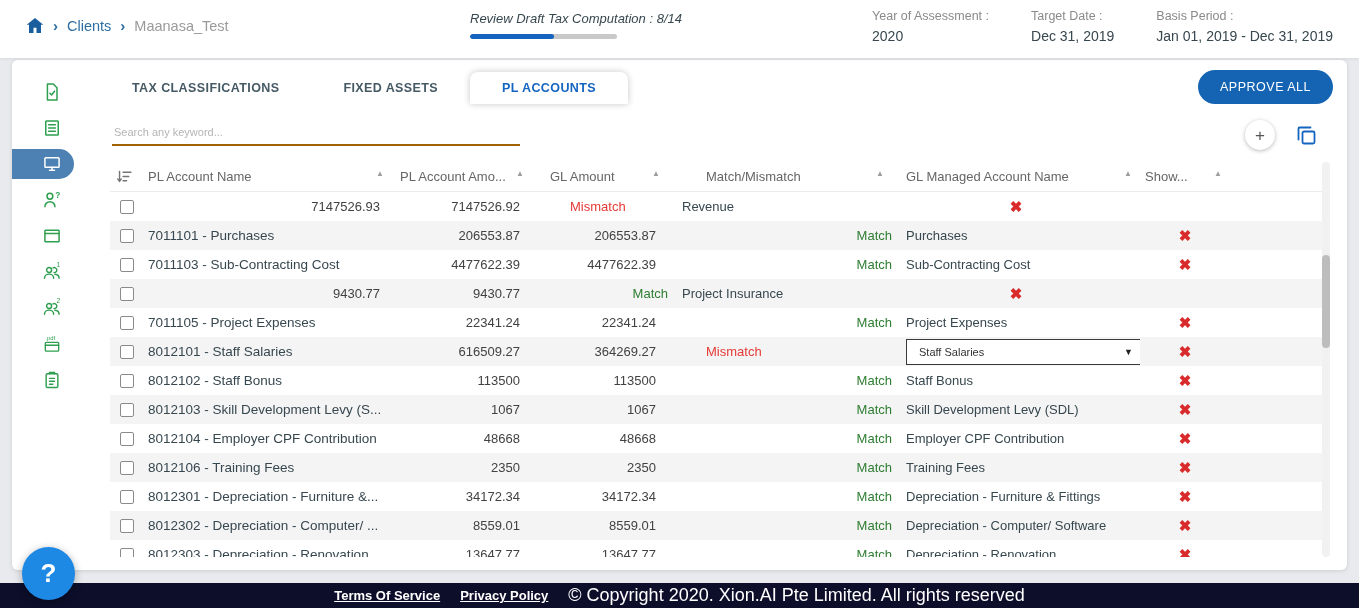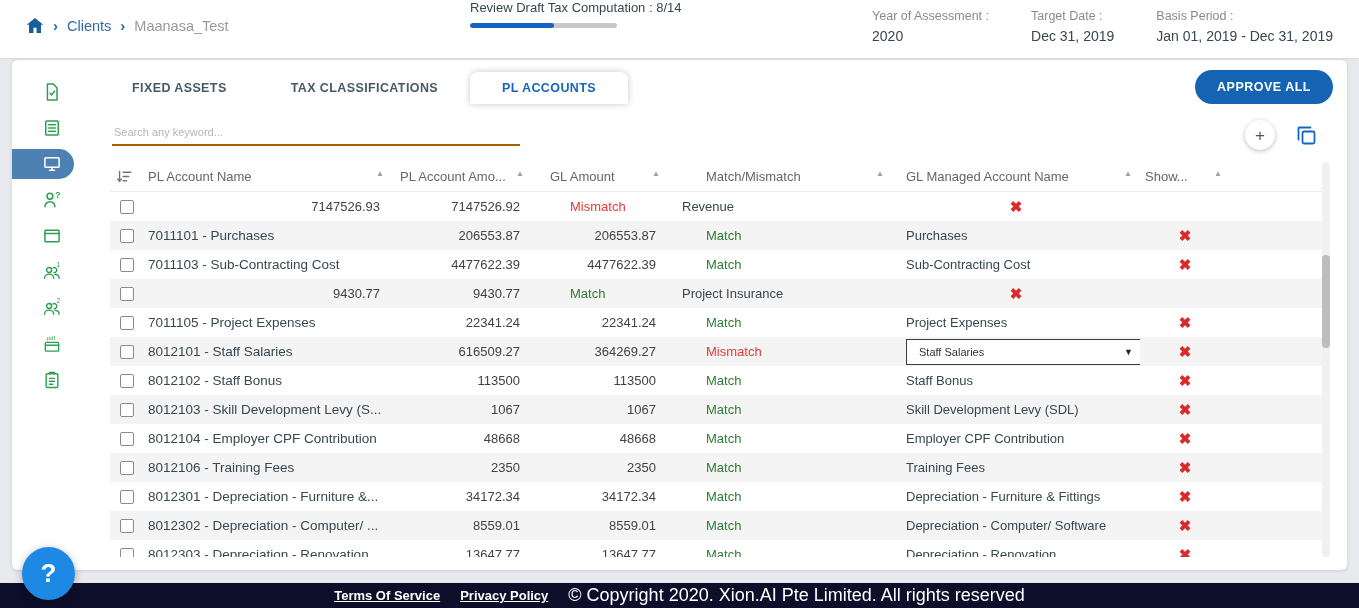--- a/index.html
+++ b/index.html
@@ -14,21 +14,21 @@
   }
 
   
   .topbar { position:absolute; top:0; left:0; width:100%; height:58px; background:#fff; box-shadow:0 1px 3px rgba(0,0,0,0.08); z-index:3; }
   .breadcrumb { position:absolute; left:26px; top:17px; display:flex; align-items:center; gap:9px; font-size:14.5px; }
   .crumb-sep { color:#2d6da3; font-size:15px; font-weight:bold; }
   .crumb-link { color:#2d6da3; text-decoration:none; cursor:pointer; }
   .crumb-current { color:#9a9a9a; }
   .home-icon { display:flex; align-items:center; cursor:pointer; }
 
-  .progress-wrap { position:absolute; left:470px; top:0; width:220px; }
+  .progress-wrap { position:absolute; left:470px; top:11px; width:220px;font-style:italic; }
   .progress-title { font-size:13px; color:#37474f; white-space:nowrap; }
   .progress-track { margin-top:8px; width:147px; height:5px; background:#c9c9c9; border-radius:3px; overflow:hidden; }
   .progress-fill { height:100%; background:#1565c0; border-radius:3px; }
 
   .meta { position:absolute; right:26px; top:9px; display:flex; gap:42px; }
   .meta-label { font-size:12.5px; color:#8a8a8a; white-space:nowrap; }
   .meta-value { font-size:14px; color:#37474f; margin-top:5px; white-space:nowrap; }
 
   
   .card { position:absolute; left:12px; top:60px; width:1335px; height:510px; background:#fff; border-radius:6px; box-shadow:0 1px 4px rgba(0,0,0,0.12); overflow:hidden; }
@@ -38,21 +38,21 @@
   .rail-item { height:36px; display:flex; align-items:center; padding-left:30px; position:relative; color:#2e9e4f; cursor:pointer; }
   .rail-item.selected { color:#fff; }
   .rail-item.selected::before { content:""; position:absolute; left:0; top:3px; width:62px; height:30px; background:#4d80b3; border-radius:0 16px 16px 0; }
   .rail-item svg { position:relative; z-index:1; }
 
   
   .tabs-row { position:absolute; left:88px; top:12px; height:32px; display:flex; align-items:stretch; z-index:1; }
   .tab { font-size:12.5px; font-weight:bold; color:#455a64; letter-spacing:.4px; padding:0 32px; display:flex; align-items:center; cursor:pointer; white-space:nowrap; }
   .tab.active { color:#1565c0; background:#fff; border-radius:8px 8px 0 0; box-shadow:0 0 7px rgba(0,0,0,0.22); }
 
-  .approve-btn { position:absolute; right:14px; top:10px; height:34px; padding:0 22px; background:#1464b3; color:#fff; font-weight:bold; font-size:12.5px; letter-spacing:.5px; border:none; border-radius:17px; cursor:pointer; font-family:inherit; }
+  .approve-btn { position:absolute; right:14px; top:10px; height:34px; padding:0 22px; background:#1464b3; color:#fff; font-weight:normal; font-size:12.5px; letter-spacing:.5px; border:none; border-radius:17px; cursor:pointer; font-family:inherit; }
 
   
   .toolbar { position:absolute; left:88px; right:16px; top:52px; height:46px; background:#fff; z-index:2; }
   .search-input { position:absolute; left:12px; top:6px; width:408px; border:none; border-bottom:2px solid #a16207; font-size:11px; padding:8px 2px 6px; color:#444; outline:none; background:transparent; font-family:inherit; }
   .search-input::placeholder { color:#b5b5b5; }
   .add-btn { position:absolute; right:56px; top:8px; width:30px; height:30px; border-radius:50%; background:#fff; box-shadow:0 1px 4px rgba(0,0,0,0.28); border:none; font-size:17px; color:#555; cursor:pointer; font-family:inherit; line-height:1; }
   .copy-btn { position:absolute; right:12px; top:11px; width:26px; height:26px; background:none; border:none; cursor:pointer; padding:0; }
 
   
   .table { position:absolute; left:98px; top:102px; width:1212px; height:395px; overflow:hidden; background:#fff; }
@@ -69,21 +69,21 @@
   .sort-arrow { font-size:8px; color:#9e9e9e; margin-left:6px; }
 
   .trow { height:29px; font-size:13px; background:#fff; }
   .trow.alt { background:#f4f4f4; }
   .cell { overflow:hidden; white-space:nowrap; }
   .cell-check { padding-left:10px; }
   .row-checkbox { appearance:none; -webkit-appearance:none; width:14px; height:14px; border:1.6px solid #8a8a8a; border-radius:2px; background:#fff; cursor:pointer; display:block; }
   .cell-account { color:#37474f; font-size:13.5px; padding-left:3px; }
   .cell-num { text-align:right; padding-right:12px; color:#424242; }
   .cell-status { padding-left:38px; }
-  .status-match { color:#2e7d32; }
+  .status-match { color:#2e7d32;text-align:right; }
   .status-mismatch { color:#e53935; }
   .cell-gl { padding-left:14px; color:#37474f; }
   .cell-x { text-align:center; color:#d92b2b; font-weight:bold; font-size:15px; cursor:pointer; }
 
   .gl-dropdown { display:none; align-items:center; justify-content:space-between; border:1px solid #3a3a3a; background:#fff; height:26px; width:238px; padding:0 10px 0 12px; cursor:pointer; }
   .gl-dropdown-text { font-size:11px; color:#333; }
   .gl-dropdown-arrow { font-size:9px; color:#222; }
 
   
   .scroll-track { position:absolute; right:17px; top:102px; width:8px; height:395px; background:#f1f1f1; border-radius:4px; cursor:pointer; }
@@ -198,22 +198,22 @@
     <div class="rail-item">
       <svg width="20" height="20" viewBox="0 0 24 24" fill="none" stroke="currentColor" stroke-width="1.7" stroke-linecap="round">
           <rect x="5" y="4.5" width="14" height="16.5" rx="1.5"></rect>
           <path d="M9 4.5V3h6v1.5"></path>
           <path d="M9 10h6M9 13.5h6M9 17h4"></path>
         </svg>
     </div>
   </aside>
 
   <div class="tabs-row">
+      <div class="tab">TAX CLASSIFICATIONS</div>
       <div class="tab">FIXED ASSETS</div>
-      <div class="tab">TAX CLASSIFICATIONS</div>
       <div class="tab active">PL ACCOUNTS</div>
     </div>
 
   <button class="approve-btn">APPROVE ALL</button>
 
   <div class="toolbar">
     <input class="search-input" type="text" placeholder="Search any keyword..." style="">
     <button class="add-btn">+</button>
     <button class="copy-btn">
       <svg width="24" height="24" viewBox="0 0 24 24" fill="none" stroke="#1565c0" stroke-width="1.8" stroke-linecap="round" stroke-linejoin="round">

